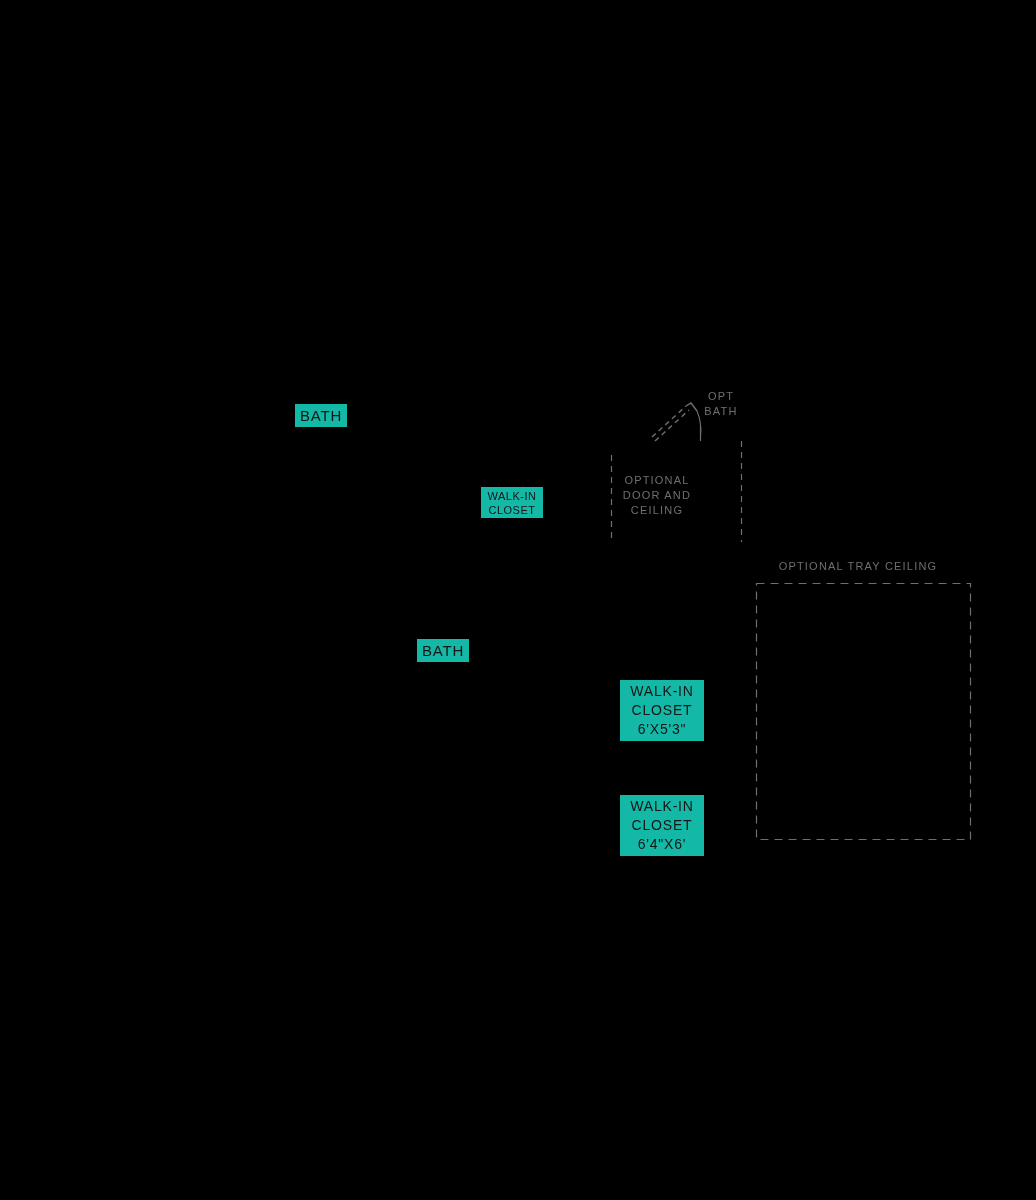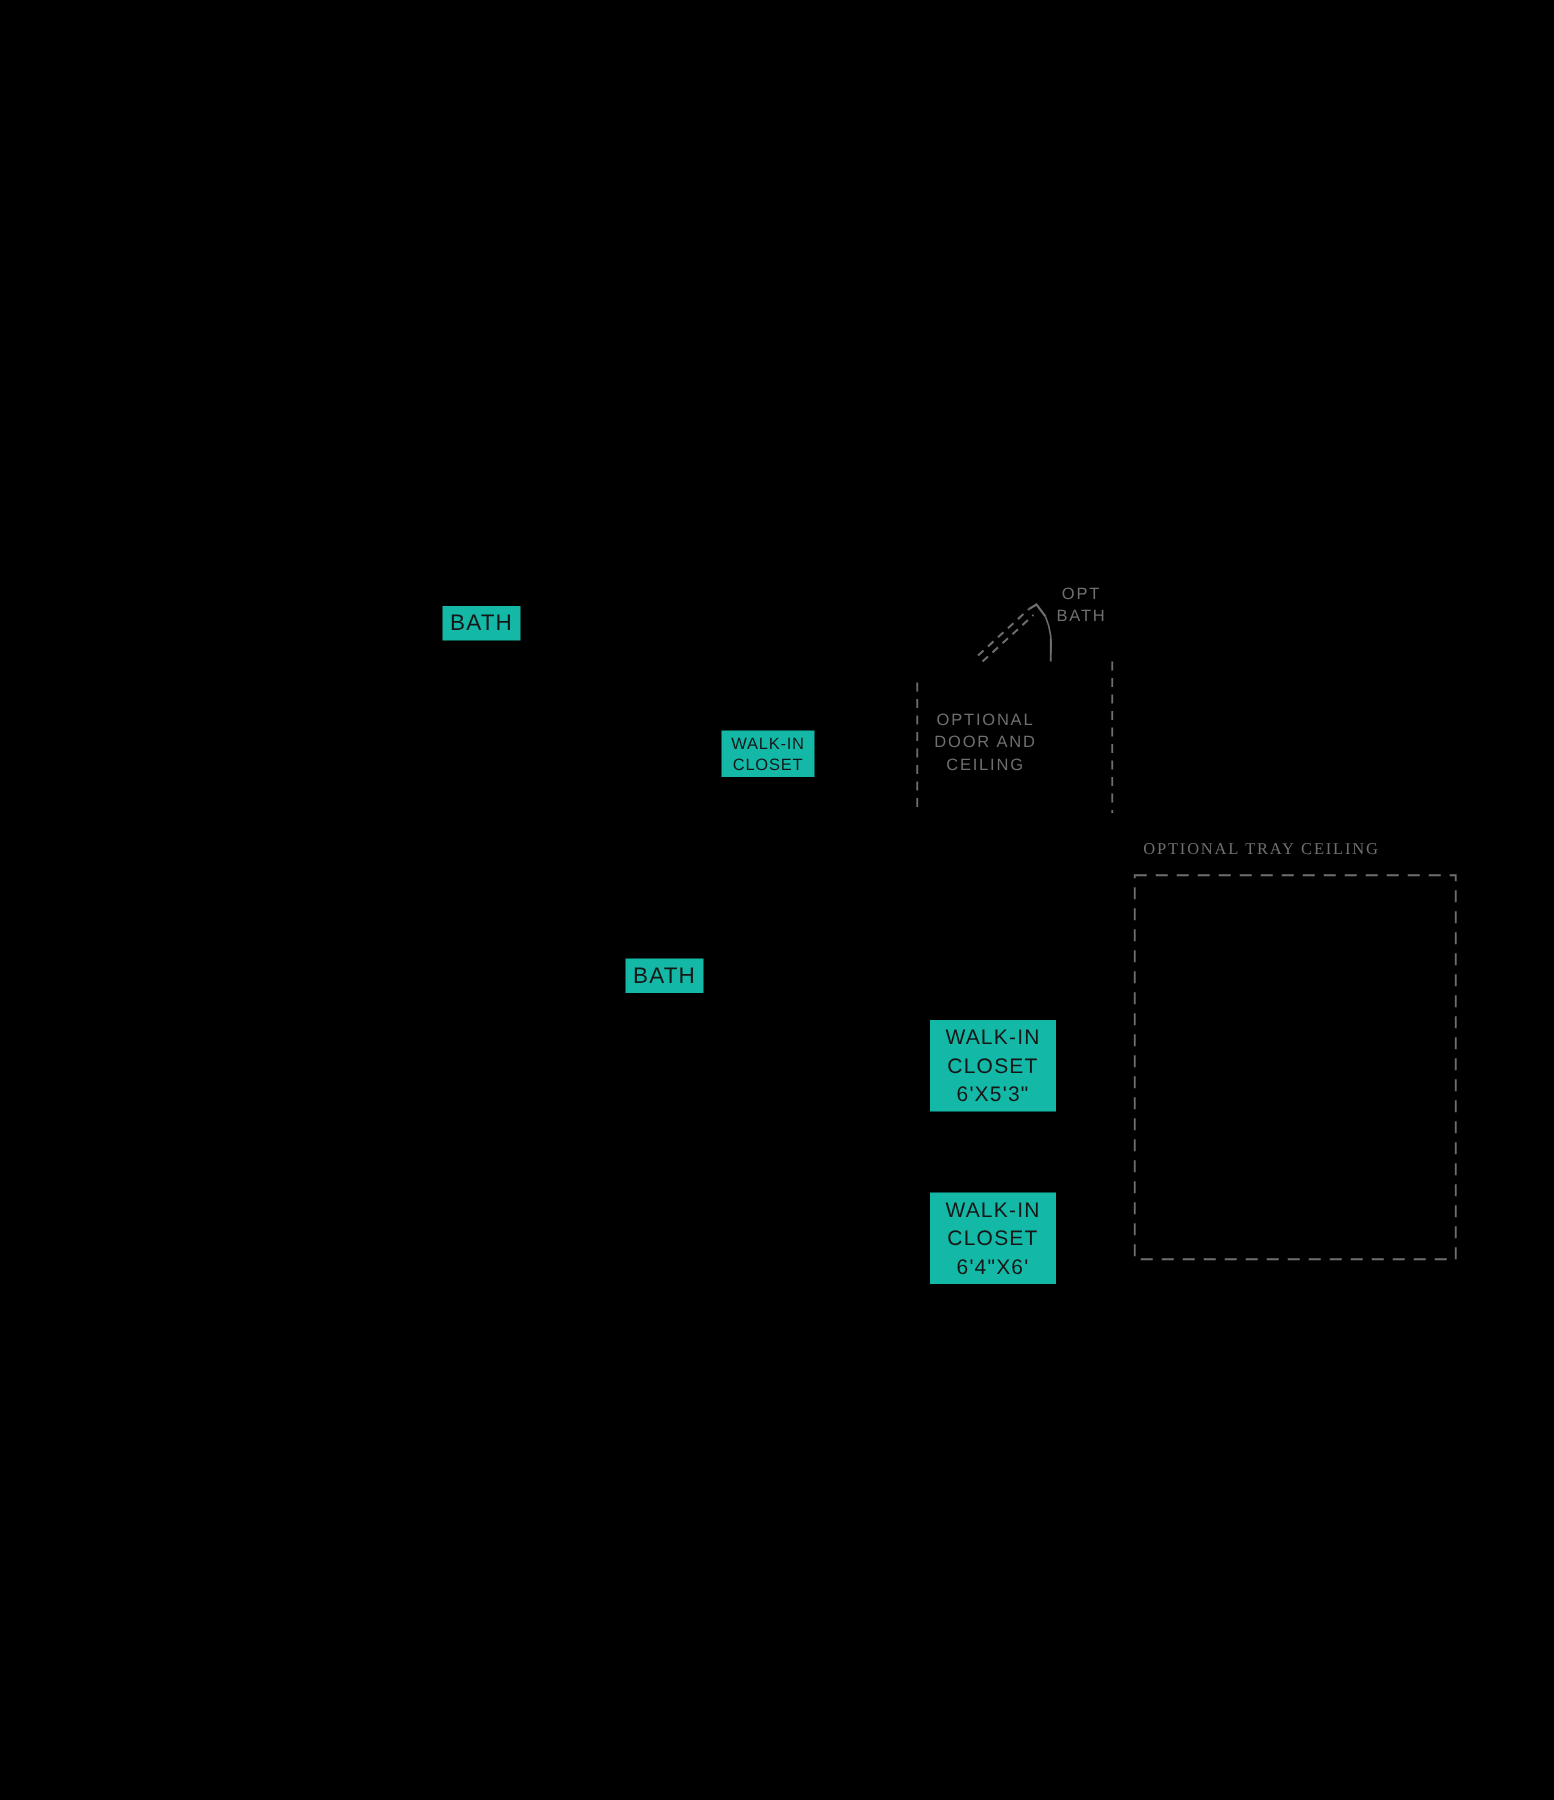--- a/index.html
+++ b/index.html
@@ -97,21 +97,21 @@
     <span>OPT</span>
     <span>BATH</span>
   </div>
 
   <div class="muted-label" style="left:609px; top:473px; width:96px;">
     <span>OPTIONAL</span>
     <span>DOOR AND</span>
     <span>CEILING</span>
   </div>
 
-  <div class="muted-label" style="left:755px; top:559px; width:172px;font-family:Liberation Serif, serif;">
+  <div class="muted-label" style="left:772px; top:559px; width:172px;">
     <span>OPTIONAL TRAY CEILING</span>
   </div>
 
   <div class="box-label bath-box" style="left:417px; top:639px;">
     <span>BATH</span>
   </div>
 
   <div class="box-label wic-big" style="left:620px; top:680px;">
     <span>WALK-IN</span>
     <span>CLOSET</span>

